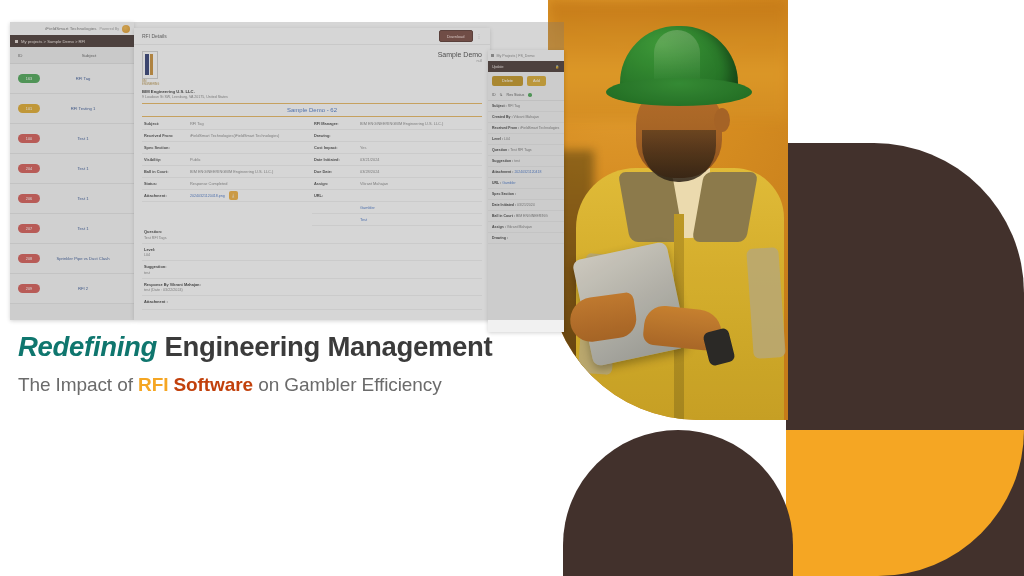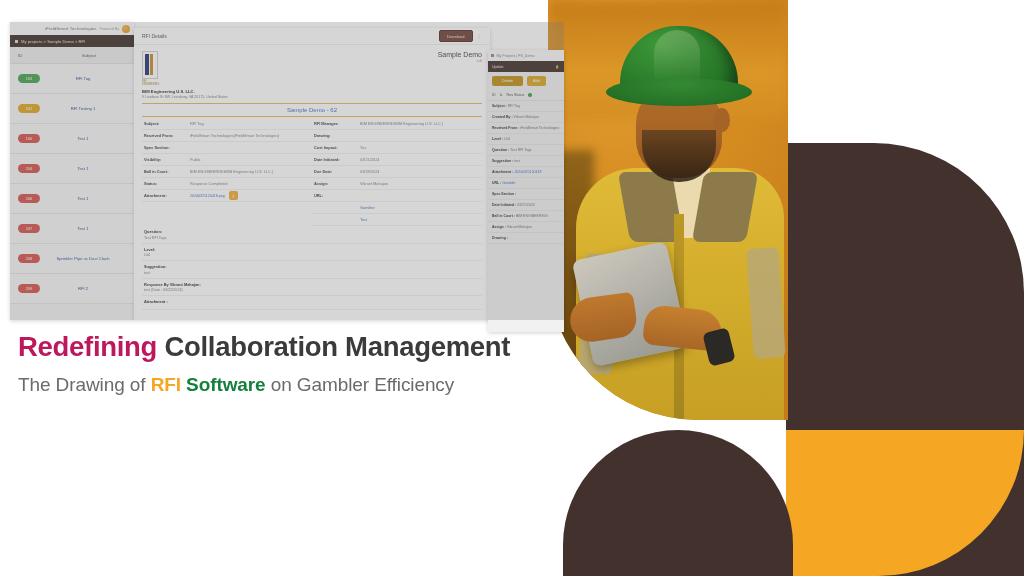--- a/index.html
+++ b/index.html
@@ -249,25 +249,25 @@
   .mrow b{color:#2f2f2f;}
   .mrow .lk{color:#3f6fc4;}
 
   .app-veil{
     position:absolute;inset:0;background:rgba(120,120,120,.30);pointer-events:none;
   }
 
   
   .headline{position:absolute;left:18px;top:332px;width:530px;}
   .h1{font-size:27.5px;font-weight:bold;color:#3b3b3b;letter-spacing:-.3px;line-height:1.1;}
-  .h1 .accent{color:#be185d;}
+  .h1 .accent{color:#0f766e;font-style:italic;}
   .h2{
     font-size:19px;color:#6b6b6b;line-height:1.5;margin-top:9px;letter-spacing:-.1px;
   }
-  .h2 .strong{color:#15803d;font-weight:bold;}
+  .h2 .strong{color:#c2410c;font-weight:bold;}
   .h2 .accent{color:#f5a623;font-weight:bold;}
 </style>
 </head>
 <body>
 
 <div class="stage">
 
   <div class="shape-brown-block"></div>
   <div class="shape-orange-quarter">
     <div class="inner"></div>
@@ -519,20 +519,20 @@
           <div class="mrow"><b>Assign : </b><span>Vikrant Mahajan</span></div>
           <div class="mrow"><b>Drawing : </b><span></span></div>
         </div>
     </div>
 
     <div class="app-veil"></div>
   </div>
 
   <div class="headline">
     <div class="h1">
-      <span class="accent">Redefining</span><span> Collaboration Management</span>
+      <span class="accent">Redefining</span><span> Engineering Management</span>
     </div>
     <div class="h2">
-      <span>The Drawing of </span><span class="accent">RFI</span><span class="strong"> Software</span><span> on Gambler Efficiency</span><br>
+      <span>The Impact of </span><span class="accent">RFI</span><span class="strong"> Software</span><span> on Gambler Efficiency</span><br>
     </div>
   </div>
 
 </div>
 
 </body></html>

